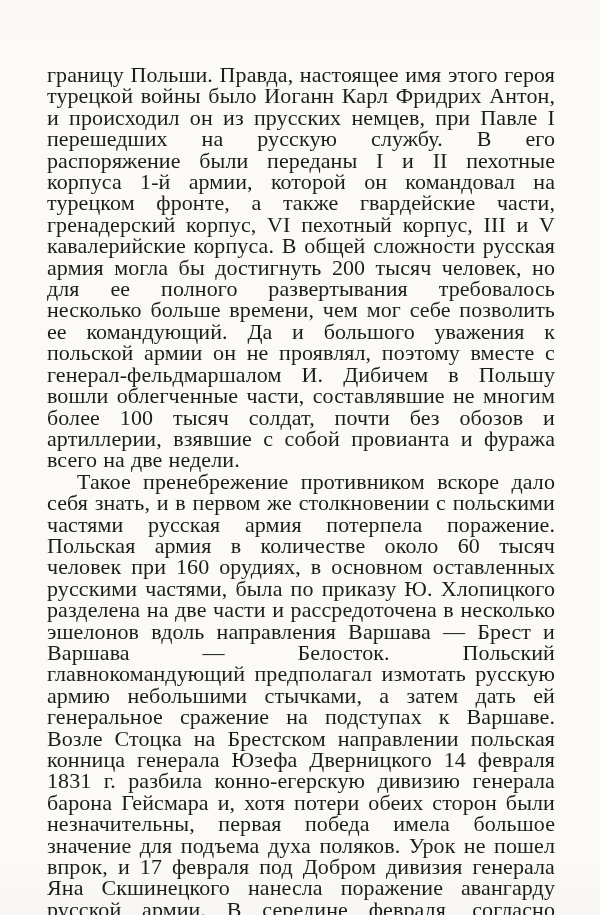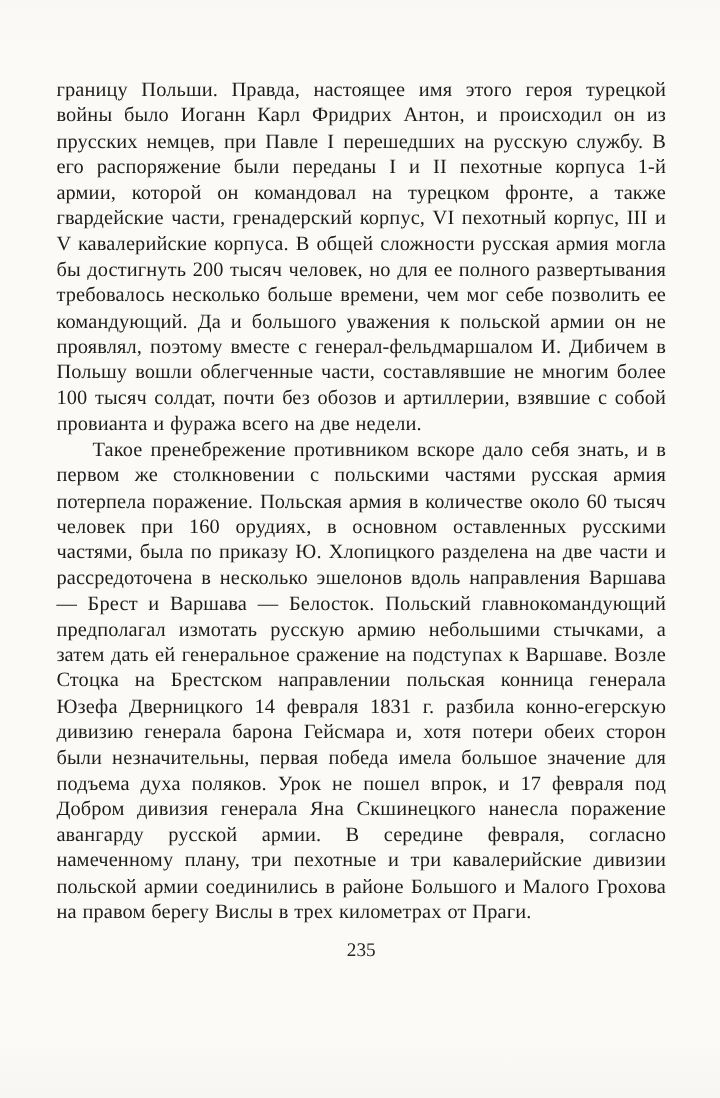--- a/index.html
+++ b/index.html
@@ -19,21 +19,21 @@
     height: 915px;
     padding: 64px 45px 0 47px;
     background: linear-gradient(180deg, #f9f8f5 0%, #fbfaf7 6%, #fbfaf7 94%, #f7f6f2 100%);
     color: #1c1c1c;
   }
   .text-block {
     width: 508px;
   }
   .text-block p {
     margin: 0;
-    font-size: 17px;
+    font-size: 22px;
     line-height: 21.4px;
     text-align: justify;
     letter-spacing: 0.1px;
     word-spacing: 0.5px;
   }
   .text-block p.indented {
     text-indent: 30px;
   }
   .page-footer {
     width: 508px;

